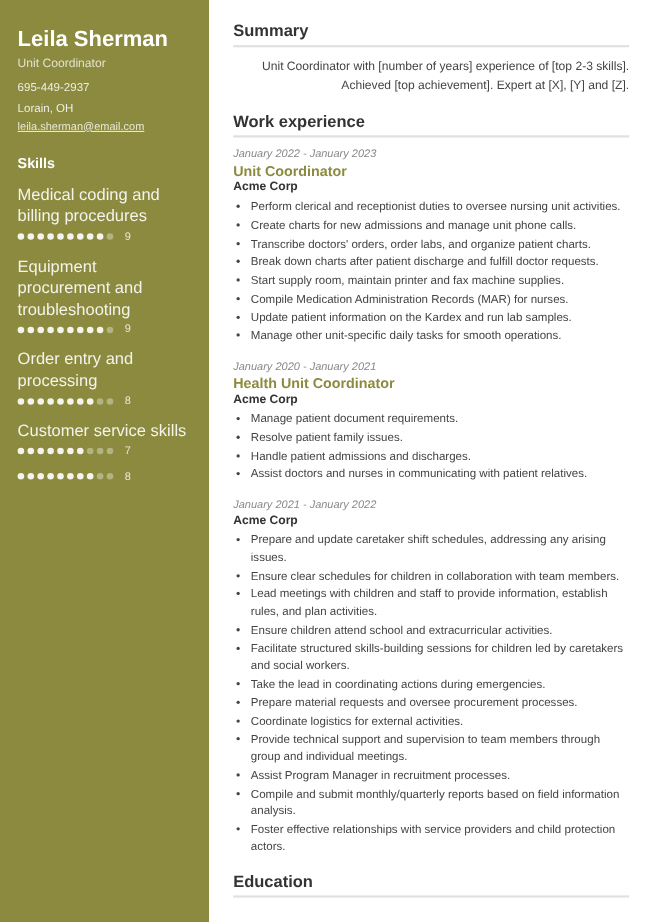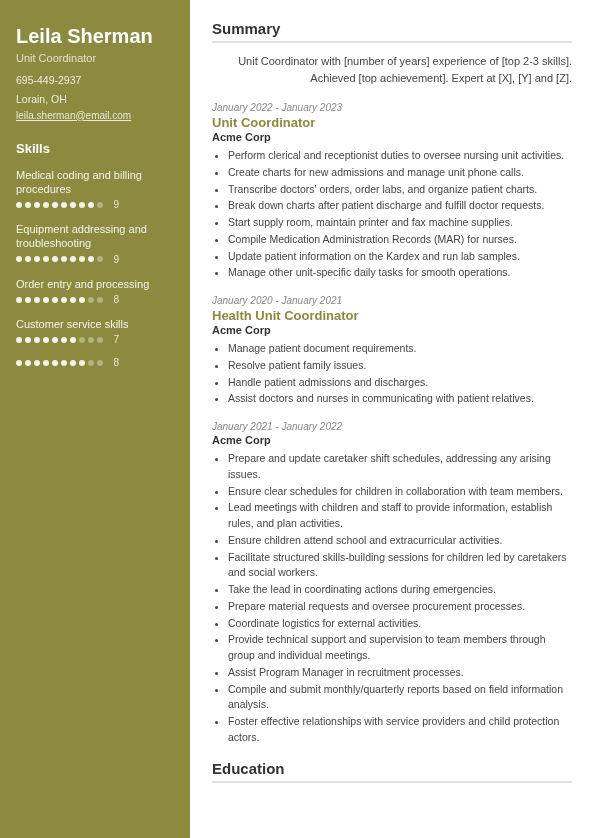--- a/index.html
+++ b/index.html
@@ -54,21 +54,21 @@
     .sidebar-section-title {
       font-size: 13px;
       font-weight: bold;
       color: #fff;
       margin-bottom: 12px;
     }
     .skill-item {
       margin-bottom: 12px;
     }
     .skill-name {
-      font-size: 11px;
+      font-size: 15px;
       color: rgba(255,255,255,0.9);
       margin-bottom: 3px;
       line-height: 1.3;
     }
     .skill-bar-row {
       display: flex;
       align-items: center;
       gap: 6px;
     }
     .skill-dots {
@@ -181,21 +181,21 @@
               <div class="skill-dot filled"></div>
               <div class="skill-dot filled"></div>
               <div class="skill-dot filled"></div>
               <div class="skill-dot filled"></div>
               <div class="skill-dot"></div>
             </div>
             <div class="skill-score">9</div>
           </div>
         </div>
         <div class="skill-item">
-          <div class="skill-name">Equipment addressing and troubleshooting</div>
+          <div class="skill-name">Equipment procurement and troubleshooting</div>
           <div class="skill-bar-row">
             <div class="skill-dots">
               <div class="skill-dot filled"></div>
               <div class="skill-dot filled"></div>
               <div class="skill-dot filled"></div>
               <div class="skill-dot filled"></div>
               <div class="skill-dot filled"></div>
               <div class="skill-dot filled"></div>
               <div class="skill-dot filled"></div>
               <div class="skill-dot filled"></div>
@@ -259,20 +259,21 @@
           </div>
         </div>
       </div>
   </div>
 
   <div class="content">
 
     <div class="section-header">Summary</div>
     <div class="summary-text">Unit Coordinator with [number of years] experience of [top 2-3 skills]. Achieved [top achievement]. Expert at [X], [Y] and [Z].</div>
 
+    <div class="work-section-title">Work experience</div>
     <div id="jobs-list">
         <div class="job-block">
           <div class="job-date">January 2022 - January 2023</div>
           <div class="job-title">Unit Coordinator</div>
           <div class="job-company">Acme Corp</div>
           <ul class="job-bullets">
             <li>Perform clerical and receptionist duties to oversee nursing unit activities.</li>
             <li>Create charts for new admissions and manage unit phone calls.</li>
             <li>Transcribe doctors' orders, order labs, and organize patient charts.</li>
             <li>Break down charts after patient discharge and fulfill doctor requests.</li>

